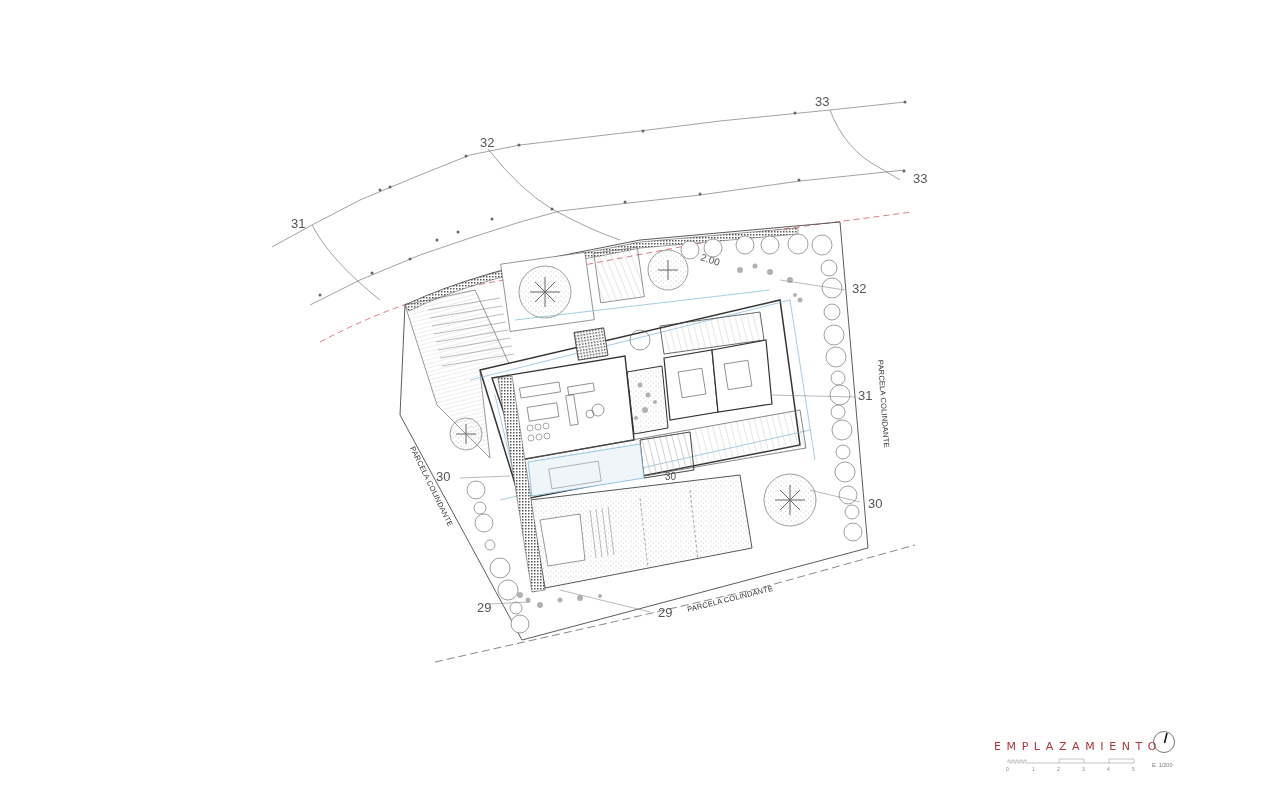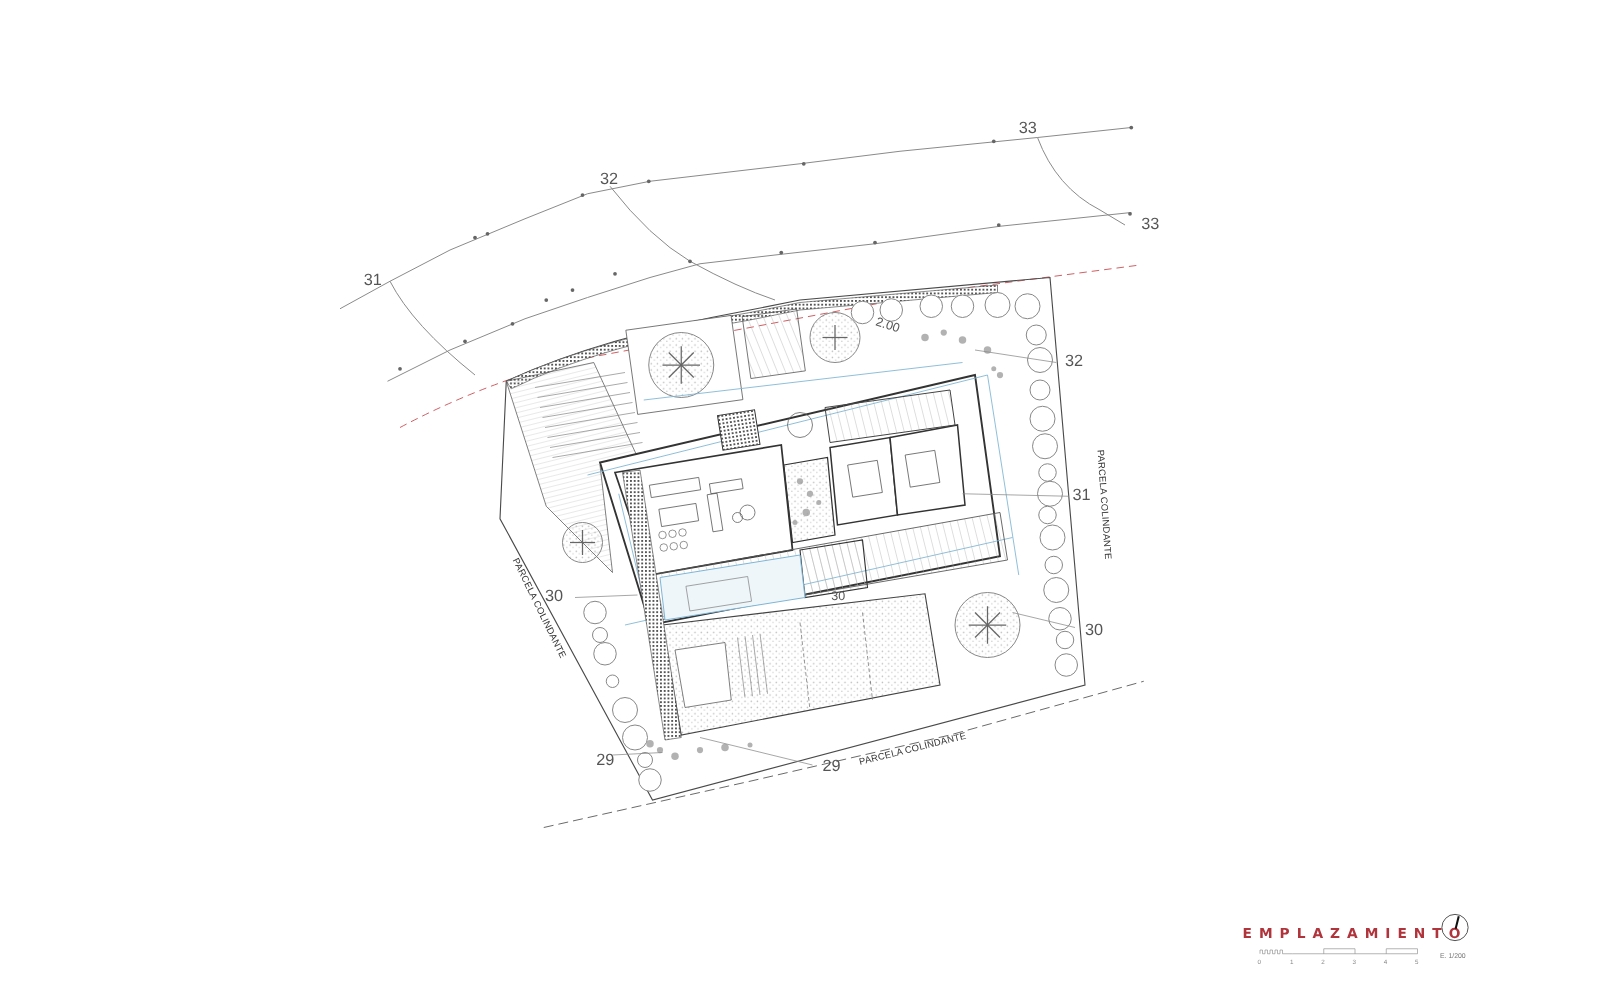--- a/index.html
+++ b/index.html
@@ -2,21 +2,21 @@
 <html><head>
   <meta charset="utf-8">
   <style>
     html, body { margin: 0; padding: 0; background: #ffffff; }
     body { width: 1280px; height: 800px; position: relative; overflow: hidden; font-family: "Liberation Sans", sans-serif; }
     #plan { position: absolute; left: 0; top: 0; width: 1280px; height: 800px; }
     .contour-label { font-family: "Liberation Sans", sans-serif; font-size: 13px; fill: #555555; }
     .parcel-label { font-family: "Liberation Sans", sans-serif; font-size: 7.5px; fill: #333333; letter-spacing: 0.2px; }
     .dim-label { font-family: "Liberation Sans", sans-serif; font-size: 10px; fill: #555555; }
     .title-block { position: absolute; left: 990px; top: 728px; width: 200px; height: 50px; }
-    .title-text { position: absolute; left: 4px; top: 12px; font-family: "DejaVu Sans", sans-serif; font-size: 11px; letter-spacing: 5.6px; color: #b0343c; font-weight: bold; white-space: nowrap; }
+    .title-text { position: absolute; left: 4px; top: 12px; font-family: "DejaVu Sans", sans-serif; font-size: 11px; letter-spacing: 5.6px; color: #b0343c; font-weight: normal; white-space: nowrap; }
     .north-arrow { position: absolute; left: 162px; top: 2px; width: 24px; height: 24px; }
     .scale-bar { position: absolute; left: 14px; top: 30px; width: 160px; height: 20px; }
     .scale-text { position: absolute; left: 162px; top: 34px; font-size: 5.5px; color: #777777; white-space: nowrap; }
   </style>
 </head>
 <body>
 
 <svg id="plan" viewBox="0 0 1280 800" xmlns="http://www.w3.org/2000/svg">
   <defs>
     <pattern id="hatch" width="4" height="4" patternUnits="userSpaceOnUse" patternTransform="rotate(-14)">

